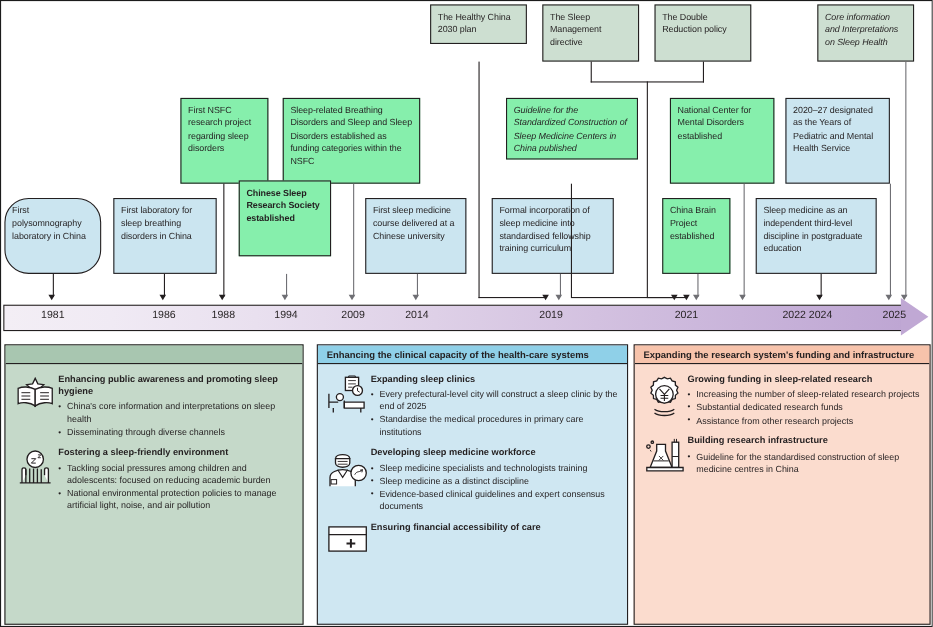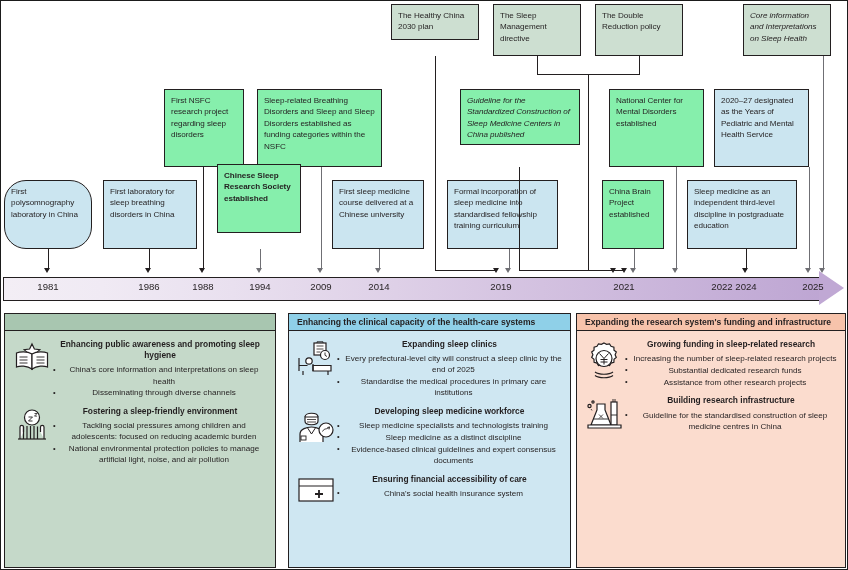--- a/index.html
+++ b/index.html
@@ -99,21 +99,21 @@
     line-height: 11px;
     white-space: nowrap;
   }
   .panel.green  { background: #c5d9c9; }
   .panel.green  .panel-head { background: #a8c6b0; }
   .panel.blue   { background: #cfe7f2; }
   .panel.blue   .panel-head { background: #8fd0e8; }
   .panel.pink   { background: #fbdcce; }
   .panel.pink   .panel-head { background: #f7c3ab; }
 
-  .panel-body { padding: 8px 6px 0 6px; text-align: center; }
+  .panel-body { padding: 8px 6px 0 6px; }
 
   .grp { display: flex; margin-bottom: 7px; }
   .grp-ico {
     flex: 0 0 42px;
     display: flex;
     align-items: flex-start;
     justify-content: center;
     padding-top: 2px;
   }
   .grp-txt { flex: 1 1 auto; padding-right: 2px; }
@@ -374,23 +374,20 @@
           <svg width="40" height="28" viewBox="0 0 40 28">
             <g fill="none" stroke="#231f20" stroke-width="1.2">
               <rect x="3" y="3" width="34" height="22" fill="#fff"></rect>
               <path d="M3 10 h34"></path>
               <path d="M23 14 v8 M19 18 h8" stroke-width="1.8"></path>
             </g>
           </svg>
         </div>
         <div class="grp-txt">
           <div class="grp-title">Ensuring financial accessibility of care</div>
-          <ul class="bullets">
-            <li>China's social health insurance system</li>
-          </ul>
         </div>
       </div>
 
     </div>
   </div>
 
   <div class="panel pink" style="left:575px; top:312px; width:270px; height:255px;">
     <div class="panel-head">Expanding the research system's funding and infrastructure</div>
     <div class="panel-body">
 

